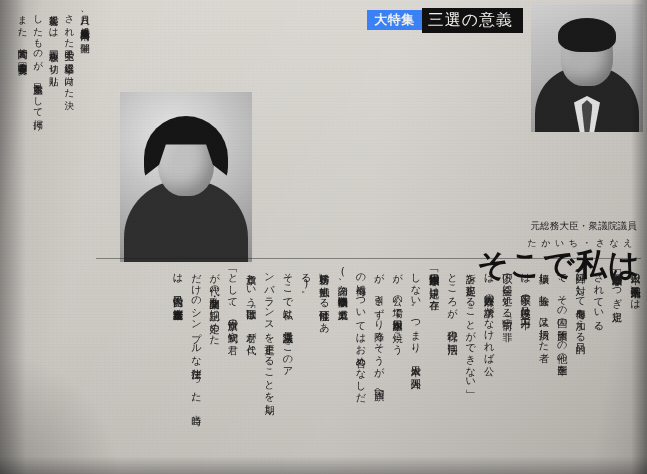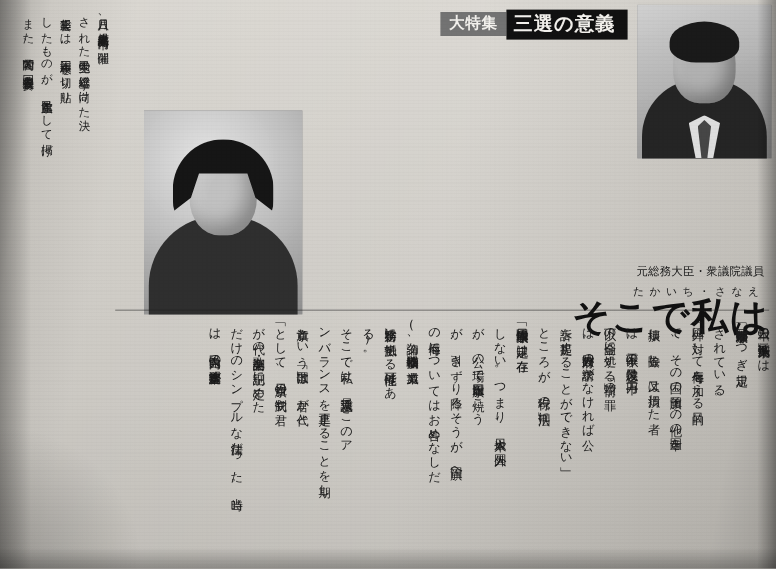--- a/index.html
+++ b/index.html
@@ -122,34 +122,34 @@
   
   .banner {
     position: absolute;
     right: 124px;
     top: 8px;
     display: flex;
     align-items: center;
     height: 24px;
   }
   .banner .tag {
-    background: #737373;
+    background: #3b82f6;
     color: #f2f0ec;
     font-family: "DejaVu Serif", "Liberation Serif", serif;
     font-weight: 700;
     font-size: 13px;
     padding: 3px 7px 4px 7px;
     letter-spacing: .04em;
     line-height: 1;
   }
   .banner .tagtext {
     background: #111;
     color: #f2f0ec;
     font-family: "DejaVu Serif", "Liberation Serif", serif;
-    font-weight: 700;
+    font-weight: 400;
     font-size: 16px;
     padding: 2px 10px 3px 6px;
     letter-spacing: .06em;
     line-height: 1.25;
   }
 
   
   .photo {
     position: absolute;
     background: #9a9790;

